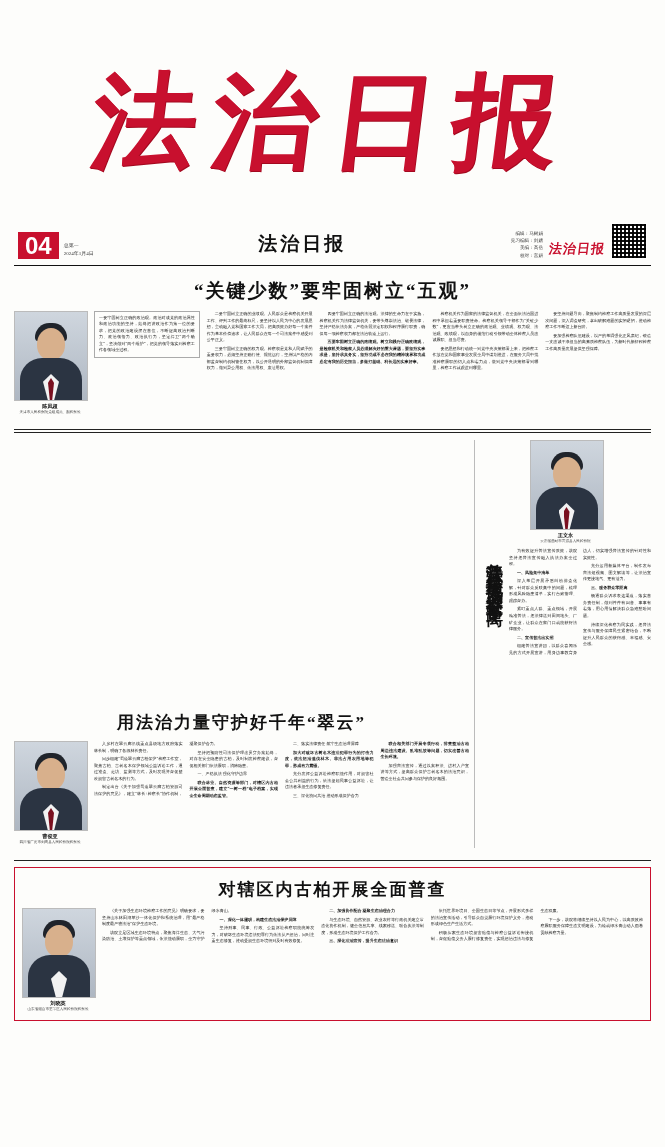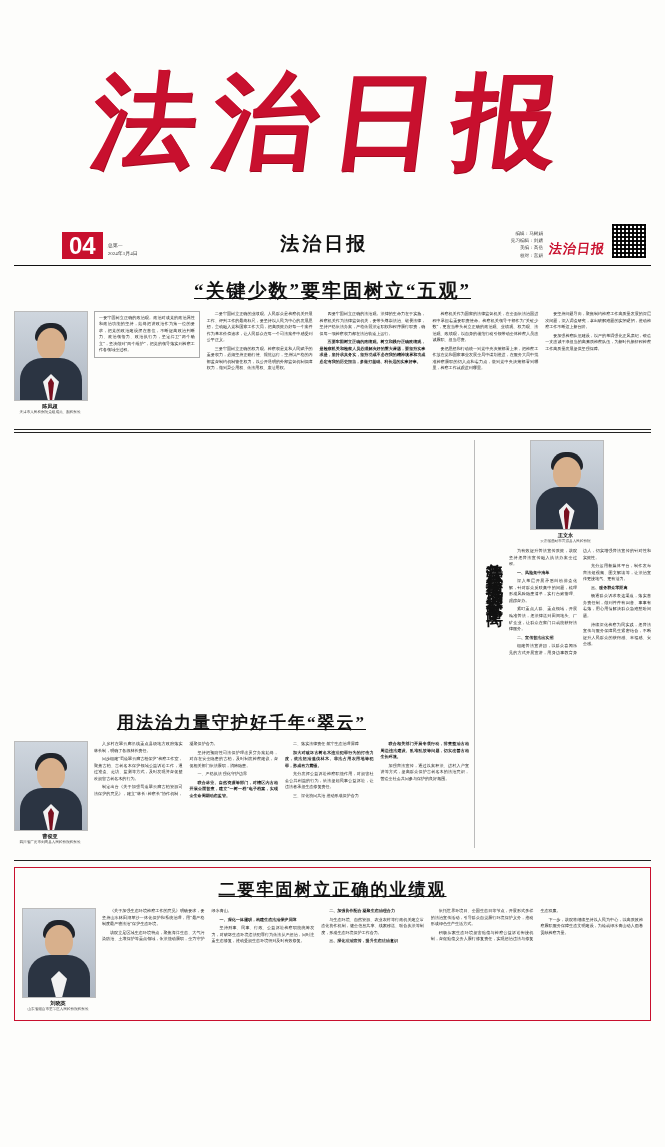--- a/index.html
+++ b/index.html
@@ -21,21 +21,21 @@
     text-shadow:1px 1px 0 #a3091f;
   }
   
   .headbar{
     display:flex;align-items:flex-end;justify-content:space-between;
     padding:0 18px 4px 18px;box-sizing:border-box;height:48px;
   }
   .issue{display:flex;align-items:flex-end;gap:5px;}
   .issue .num{
     background:#c8102e;color:#fff;font-size:24px;font-weight:bold;
-    padding:1px 7px;line-height:1.05;font-family:"Liberation Sans",sans-serif;margin-left:44px;
+    padding:1px 7px;line-height:1.05;font-family:"Liberation Sans",sans-serif;
   }
   .issue .meta{font-size:5px;line-height:1.5;color:#333;padding-bottom:2px;}
   .section-name{
     font-size:19px;font-weight:bold;color:#111;letter-spacing:3px;
     padding-bottom:2px;
   }
   .headright{display:flex;align-items:flex-end;gap:6px;}
   .headright .credits{font-size:4.6px;line-height:1.6;color:#333;text-align:right;}
   .headright .logo-sm{
     font-size:13px;font-weight:bold;color:#c8102e;letter-spacing:1px;
@@ -46,21 +46,21 @@
     background:
       repeating-linear-gradient(0deg,#111 0 2px,transparent 2px 4px),
       repeating-linear-gradient(90deg,#111 0 2px,#fff 2px 4px);
     background-blend-mode:multiply;border:1px solid #fff;
   }
   .rule{height:1px;background:#111;margin:2px 14px 0 14px;}
   
   .article{padding:8px 14px 6px 14px;box-sizing:border-box;}
   .art-title{
     text-align:center;font-size:19px;font-weight:bold;color:#111;
-    letter-spacing:2px;margin:4px 0 7px 0;text-decoration:underline;
+    letter-spacing:2px;margin:4px 0 7px 0;
   }
   .art-title.small{font-size:17px;}
   .cols{column-gap:7px;font-size:4.05px;line-height:1.62;color:#1a1a1a;
     text-align:justify;}
   .cols p{margin:0 0 2px 0;text-indent:8px;}
   .cols p.sub{font-weight:bold;text-indent:8px;}
   .portrait-wrap{
     float:left;width:72px;margin:0 8px 3px 0;text-align:center;
   }
   .portrait{
@@ -243,21 +243,21 @@
           </div>
         </div>
       </div>
     </div>
   </div>
 
   <div class="sep-line"></div>
 
   <div class="article" style="padding-top:0;">
     <div class="framed">
-      <div class="art-title small">二要牢固树立正确的业绩观</div>
+      <div class="art-title small">对辖区内古柏开展全面普查</div>
       <div class="flex-row">
         <div class="portrait-wrap">
           <div class="portrait">
             <div class="hair"></div>
               <div class="head"></div>
               <div class="body"></div>
             <div class="shirt"></div>
           </div>
           <div class="pname">刘晓英</div>
           <div class="ptitle">山东省烟台市芝罘区人民检察院检察长</div>

